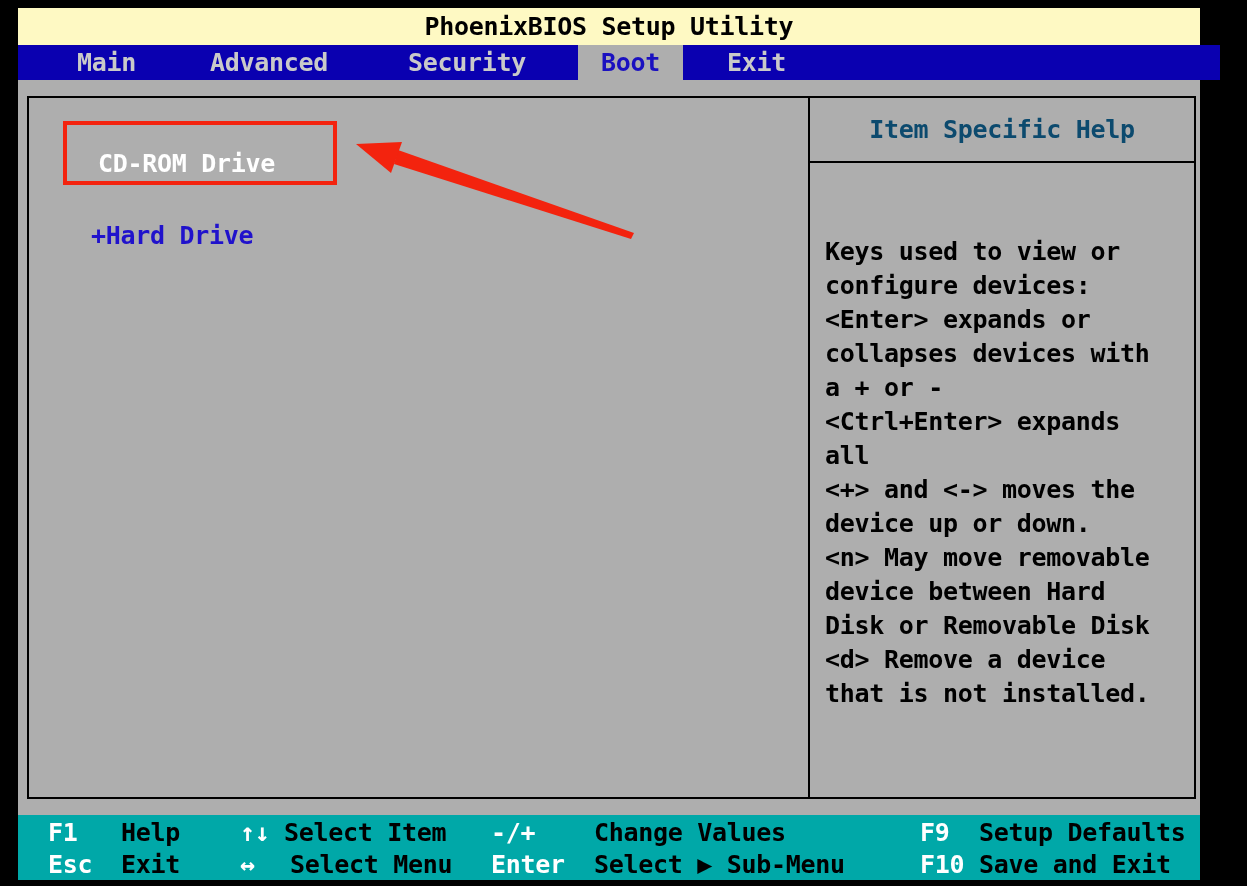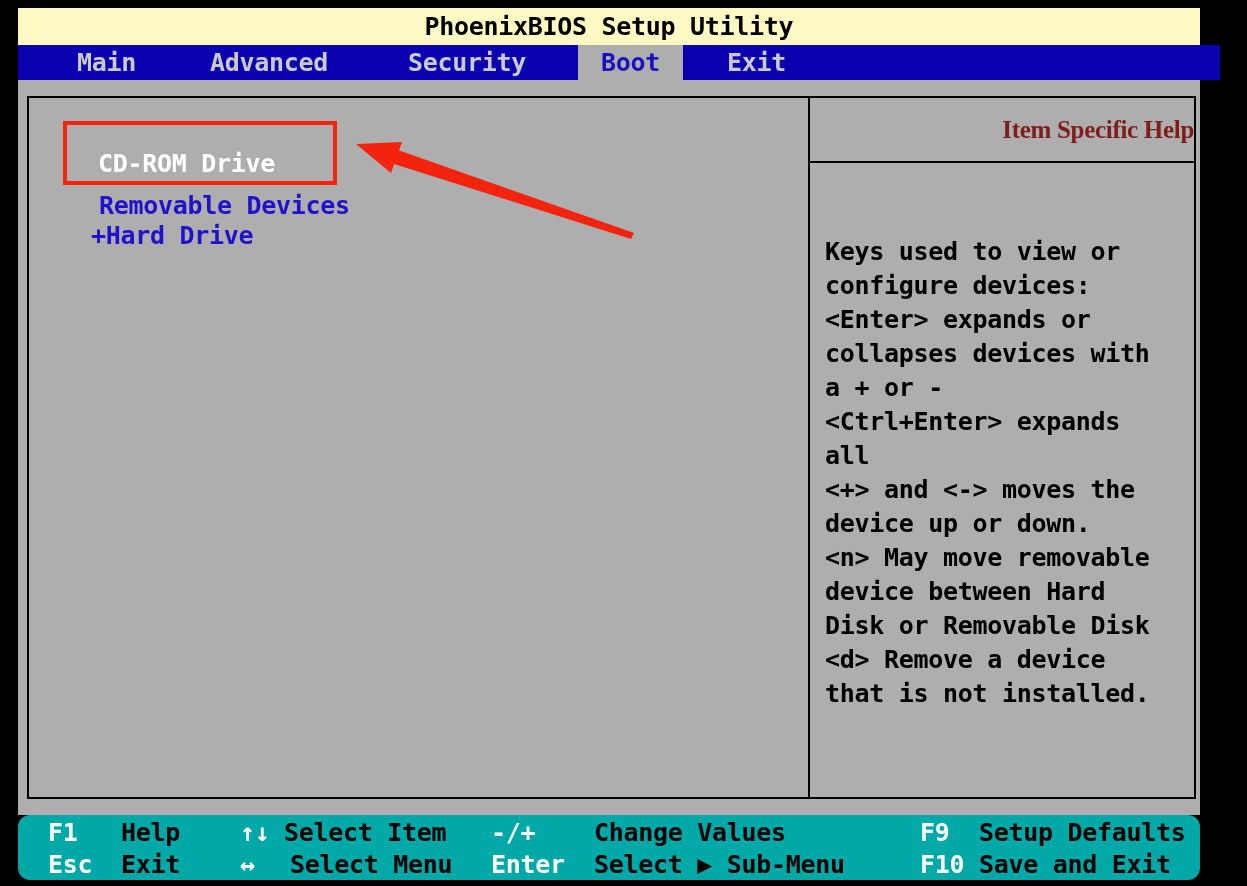--- a/index.html
+++ b/index.html
@@ -8,26 +8,26 @@
   .screen{position:absolute;left:18px;top:8px;width:1182px;height:872px;}
   .title-bar{position:absolute;left:0;top:0;width:100%;height:37px;background:#fef9c3;
              color:#000;font-size:25px;line-height:37px;text-align:center;}
   .menu-bar{position:absolute;left:0;top:37px;width:100%;height:35px;background:#0a00b0;padding-left:20px;}
   .menu-item{position:absolute;top:0;height:35px;line-height:35px;font-size:25px;color:#c9c9c9;cursor:default;}
   .menu-item.selected{background:#aeaeae;color:#1a10c0;text-align:center;}
   .body{position:absolute;left:0;top:72px;width:100%;height:735px;background:#aeaeae;}
   .main-box{position:absolute;left:9px;top:16px;width:1165px;height:699px;border:2px solid #000;}
   .divider-v{position:absolute;left:779px;top:0;bottom:0;width:2px;background:#000;}
   .help-title-cell{position:absolute;left:781px;right:0;top:0;height:63px;border-bottom:2px solid #000;
-                   text-align:right;line-height:63px;font-size:25px;color:#7f1d1d;font-family:Liberation Serif, serif;}
+                   text-align:center;line-height:63px;font-size:25px;color:#0c4a6e;}
   .boot-item{position:absolute;height:30px;line-height:30px;font-size:25px;color:#2012cc;white-space:pre;}
   .boot-item.selected{color:#ffffff;}
   .help-body{position:absolute;left:796px;top:137px;width:360px;}
   .help-line{height:34px;line-height:34px;font-size:25px;color:#000;white-space:pre;}
-  .footer{position:absolute;left:0;top:807px;width:100%;height:65px;background:#00a8a8;border-radius:12px;}
+  .footer{position:absolute;left:0;top:807px;width:100%;height:65px;background:#00a8a8;}
   .f-row{position:absolute;left:0;width:100%;height:30px;}
   .f-key,.f-action{position:absolute;top:0;height:30px;line-height:30px;font-size:25px;white-space:pre;}
   .f-key{color:#ffffff;}
   .f-action{color:#000;}
   .ann-box{position:absolute;left:63px;top:121px;width:274px;height:64px;
            border:4px solid #f3230e;box-sizing:border-box;z-index:5;}
   .ann-arrow{position:absolute;left:0;top:0;width:1247px;height:886px;z-index:6;pointer-events:none;}
 </style>
 </head>
 <body>
@@ -44,21 +44,20 @@
       <span class="menu-item" style="left:192px">Advanced</span>
       <span class="menu-item" style="left:390px">Security</span>
       <span class="menu-item selected" style="left:560px;width:105px">Boot</span>
       <span class="menu-item" style="left:709px">Exit</span>
     </div>
 
     <div class="body">
       <div class="main-box">
 
         <div class="boot-item selected" style="left:69px;top:51px">CD-ROM Drive</div>
-        <div class="boot-item" style="left:70px;top:93px">Removable Devices</div>
         <div class="boot-item" style="left:62px;top:123px">+Hard Drive</div>
 
         <div class="divider-v"></div>
 
         <div class="help-title-cell">Item Specific Help</div>
 
         <div class="help-body">
           <div class="help-line">Keys used to view or</div>
           <div class="help-line">configure devices:</div>
           <div class="help-line">&lt;Enter&gt; expands or</div>

